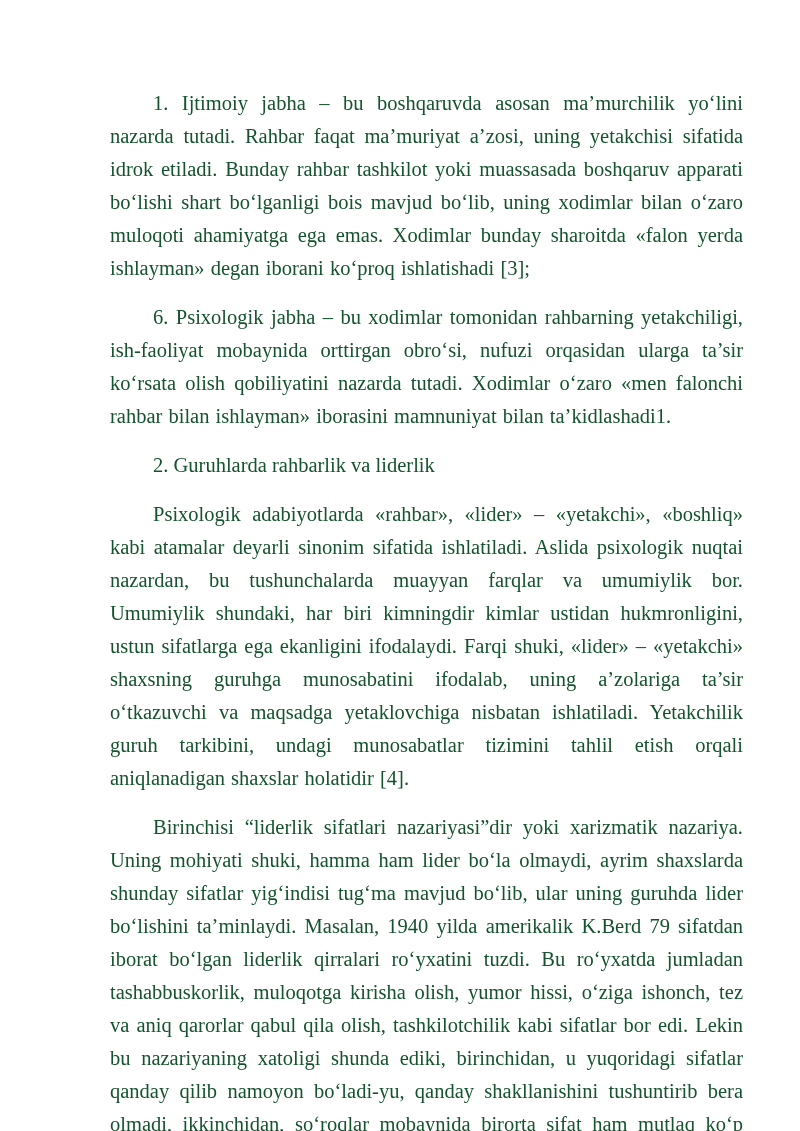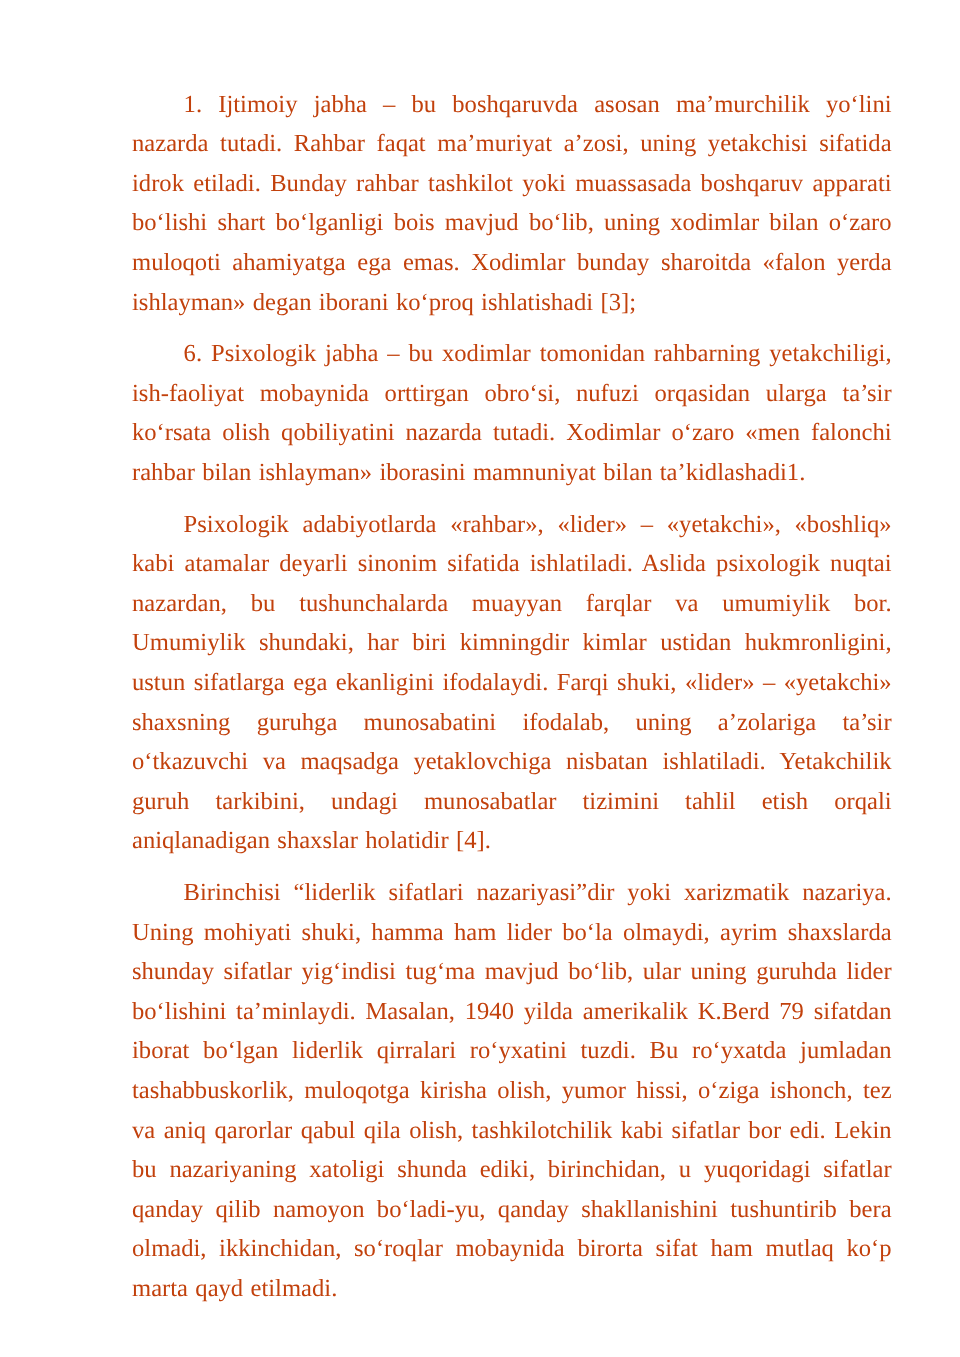--- a/index.html
+++ b/index.html
@@ -14,38 +14,39 @@
     font-family: "Liberation Serif", "DejaVu Serif", serif;
   }
   .page {
     box-sizing: border-box;
     width: 800px;
     height: 1131px;
     background: #ffffff;
     padding: 71px 57px 0 110px;
   }
   .para {
-    margin: 0 0 10px 0;
+    margin: 16px 0 10px 0;
     font-size: 20.5px;
     line-height: 33px;
-    color: #c2410c;
+    color: #14532d;
     text-align: justify;
     text-indent: 43px;
     word-spacing: 1px;
   }
   .para.heading {
     text-align: left;
     word-spacing: normal;
   }
 </style>
 </head>
 <body>
 
 <div class="page">
   <p class="para">1. Ijtimoiy jabha – bu boshqaruvda asosan ma’murchilik yo‘lini nazarda tutadi. Rahbar faqat ma’muriyat a’zosi, uning yetakchisi sifatida idrok etiladi. Bunday rahbar tashkilot yoki muassasada boshqaruv apparati bo‘lishi shart bo‘lganligi bois mavjud bo‘lib, uning xodimlar bilan o‘zaro muloqoti ahamiyatga ega emas. Xodimlar bunday sharoitda «falon yerda ishlayman» degan iborani ko‘proq ishlatishadi [3];</p>
 
   <p class="para">6. Psixologik jabha – bu xodimlar tomonidan rahbarning yetakchiligi, ish-faoliyat mobaynida orttirgan obro‘si, nufuzi orqasidan ularga ta’sir ko‘rsata olish qobiliyatini nazarda tutadi. Xodimlar o‘zaro «men falonchi rahbar bilan ishlayman» iborasini mamnuniyat bilan ta’kidlashadi1.</p>
 
+  <p class="para heading">2. Guruhlarda rahbarlik va liderlik</p>
 
   <p class="para">Psixologik adabiyotlarda «rahbar», «lider» – «yetakchi», «boshliq» kabi atamalar deyarli sinonim sifatida ishlatiladi. Aslida psixologik nuqtai nazardan, bu tushunchalarda muayyan farqlar va umumiylik bor. Umumiylik shundaki, har biri kimningdir kimlar ustidan hukmronligini, ustun sifatlarga ega ekanligini ifodalaydi. Farqi shuki, «lider» – «yetakchi» shaxsning guruhga munosabatini ifodalab, uning a’zolariga ta’sir o‘tkazuvchi va maqsadga yetaklovchiga nisbatan ishlatiladi. Yetakchilik guruh tarkibini, undagi munosabatlar tizimini tahlil etish orqali aniqlanadigan shaxslar holatidir [4].</p>
 
   <p class="para">Birinchisi “liderlik sifatlari nazariyasi”dir yoki xarizmatik nazariya. Uning mohiyati shuki, hamma ham lider bo‘la olmaydi, ayrim shaxslarda shunday sifatlar yig‘indisi tug‘ma mavjud bo‘lib, ular uning guruhda lider bo‘lishini ta’minlaydi. Masalan, 1940 yilda amerikalik K.Berd 79 sifatdan iborat bo‘lgan liderlik qirralari ro‘yxatini tuzdi. Bu ro‘yxatda jumladan tashabbuskorlik, muloqotga kirisha olish, yumor hissi, o‘ziga ishonch, tez va aniq qarorlar qabul qila olish, tashkilotchilik kabi sifatlar bor edi. Lekin bu nazariyaning xatoligi shunda ediki, birinchidan, u yuqoridagi sifatlar qanday qilib namoyon bo‘ladi-yu, qanday shakllanishini tushuntirib bera olmadi, ikkinchidan, so‘roqlar mobaynida birorta sifat ham mutlaq ko‘p marta qayd etilmadi.</p>
 </div>
 
 </body></html>

